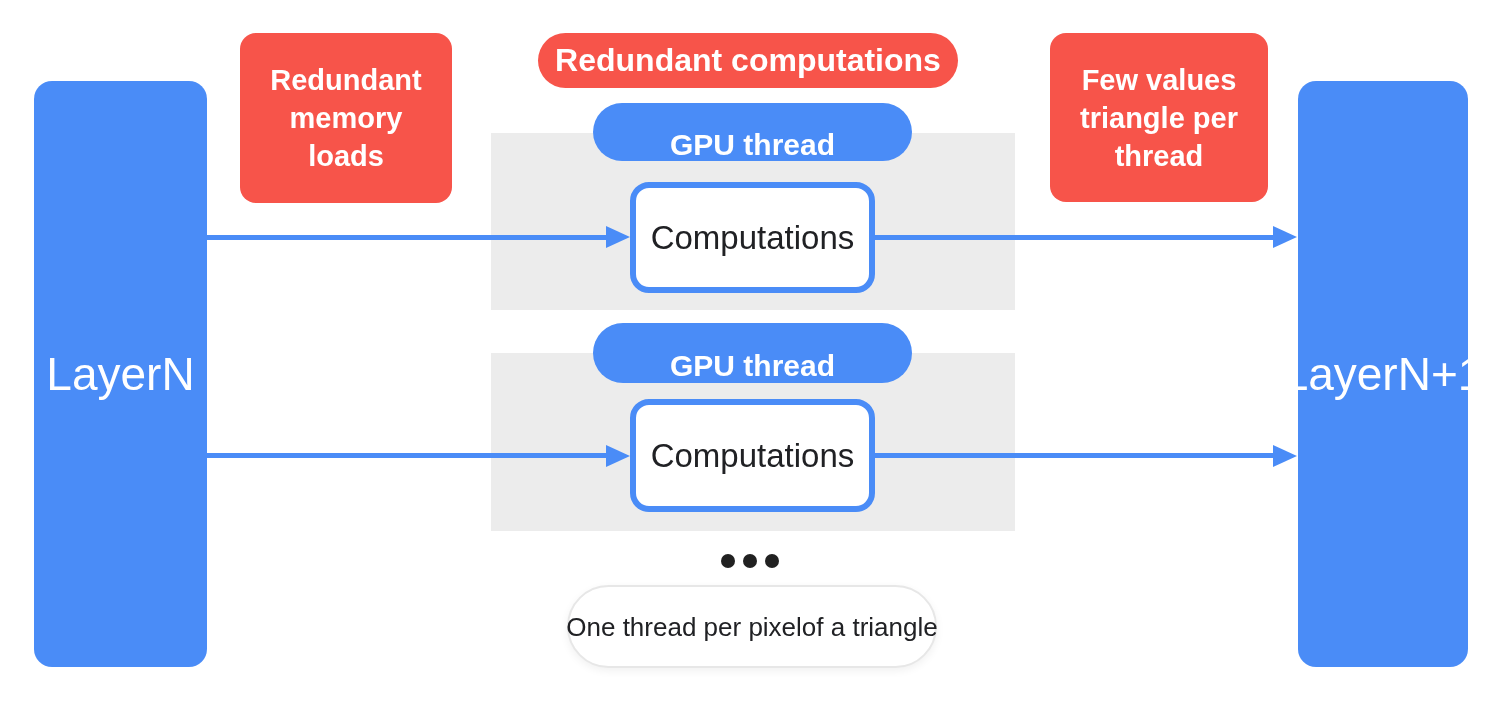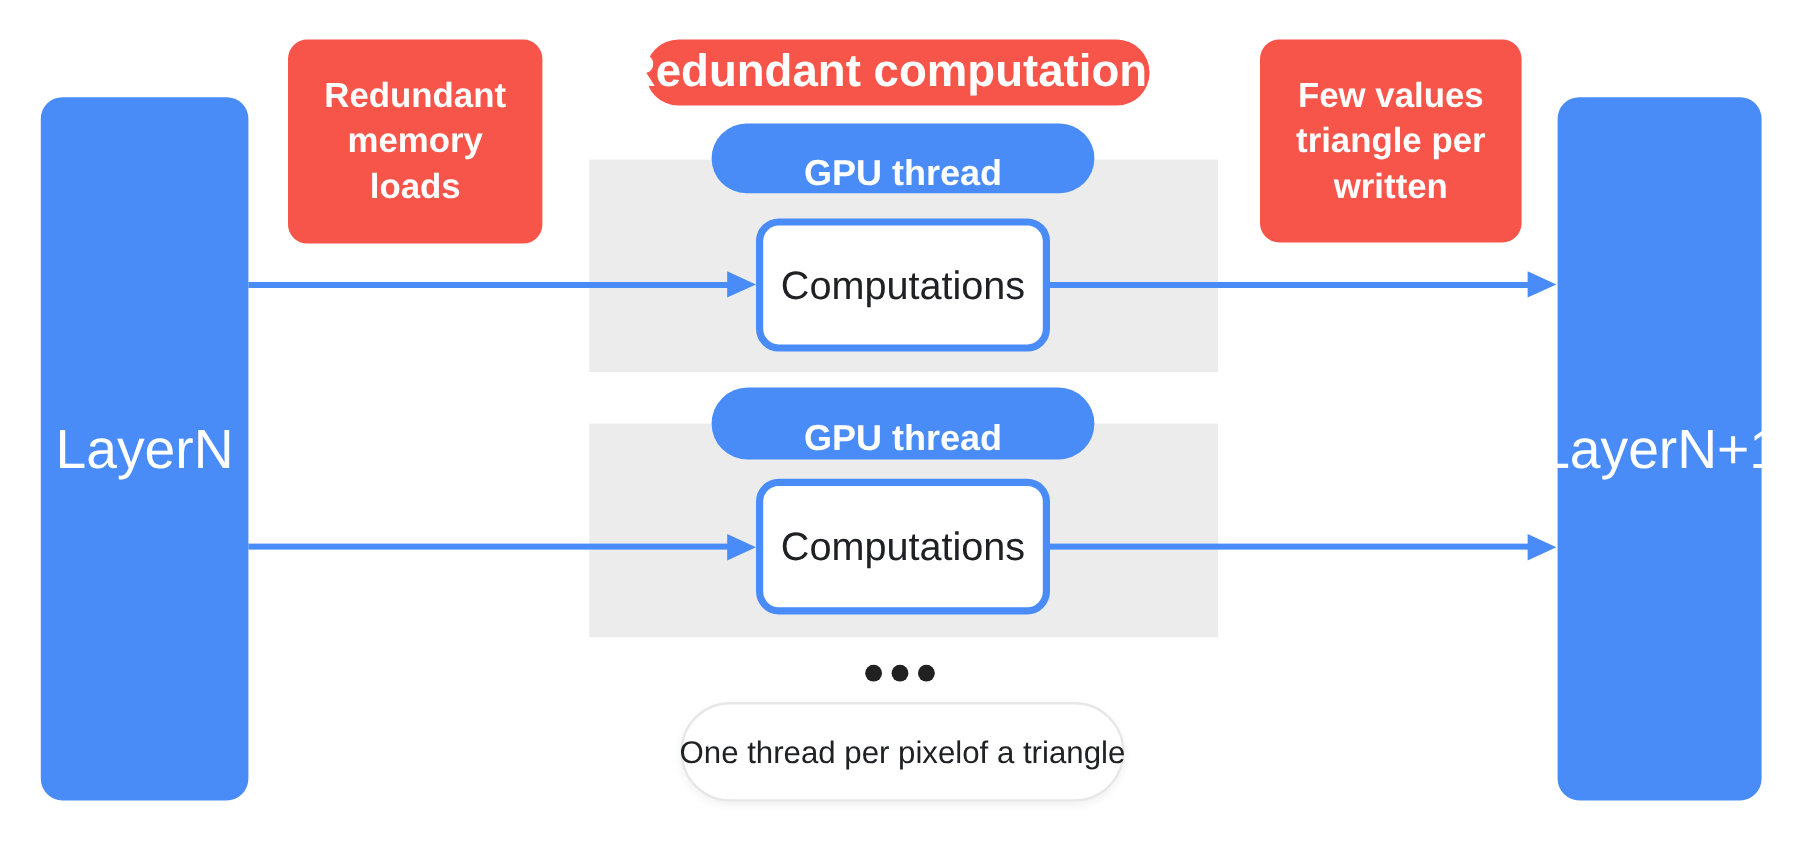--- a/index.html
+++ b/index.html
@@ -47,21 +47,21 @@
   .red-line {
     color: #ffffff;
     font-size: 29px;
     line-height: 38px;
     font-weight: 700;
     text-align: center;
     white-space: nowrap;
   }
   .red-single {
     color: #ffffff;
-    font-size: 38px;
+    font-size: 32px;
     font-weight: 700;
     white-space: nowrap;
   }
 
   
   .gpu-pill {
     background: #4a8cf7;
     border-radius: 30px;
     display: flex;
     align-items: center;
@@ -168,21 +168,21 @@
     <div class="red-line">loads</div>
   </div>
 
   <div class="abs red-callout" style="left:538px; top:33px; width:420px; height:55px; border-radius:28px;">
     <div class="red-single">Redundant computations</div>
   </div>
 
   <div class="abs red-callout" style="left:1050px; top:33px; width:218px; height:169px;">
     <div class="red-line">Few values</div>
     <div class="red-line">triangle per</div>
-    <div class="red-line">written</div>
+    <div class="red-line">thread</div>
   </div>
 
   <div class="abs gpu-pill" style="left:593px; top:103px; width:319px; height:58px;">
     <span>GPU thread</span>
   </div>
   <div class="abs comp-box" style="left:630px; top:182px; width:245px; height:111px;">
     <span>Computations</span>
   </div>
 
   <div class="abs gpu-pill" style="left:593px; top:323px; width:319px; height:60px;">

